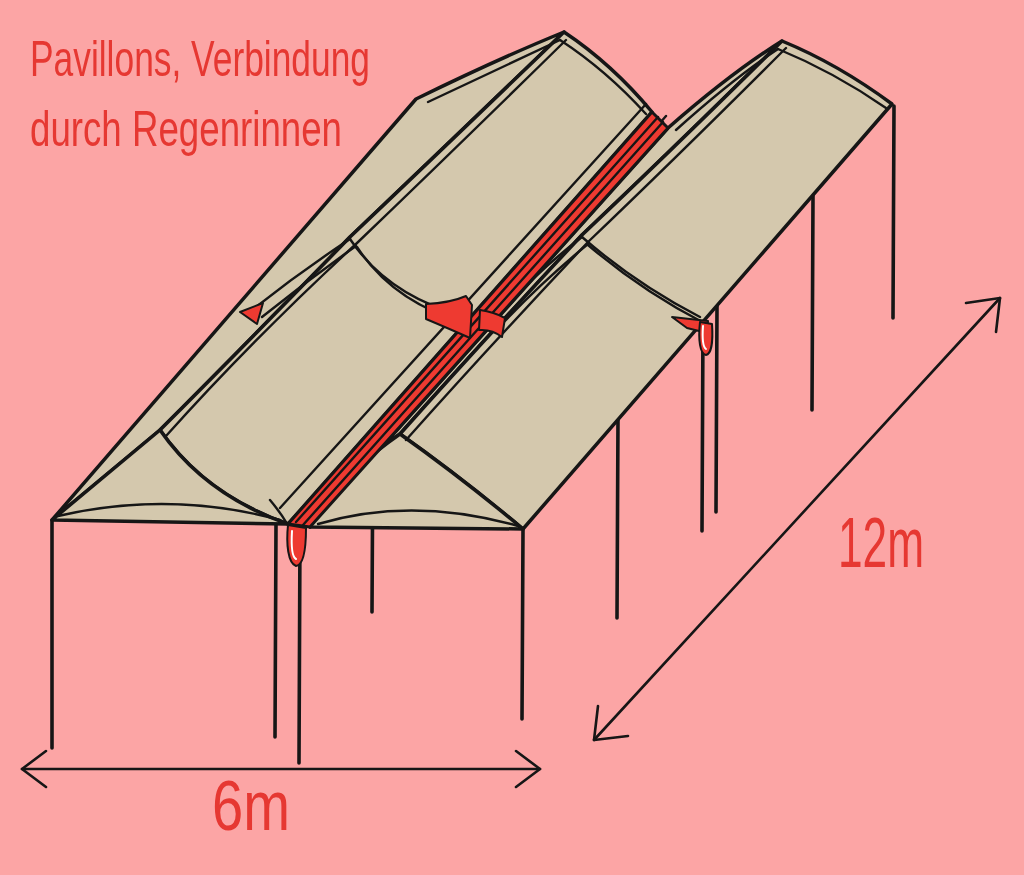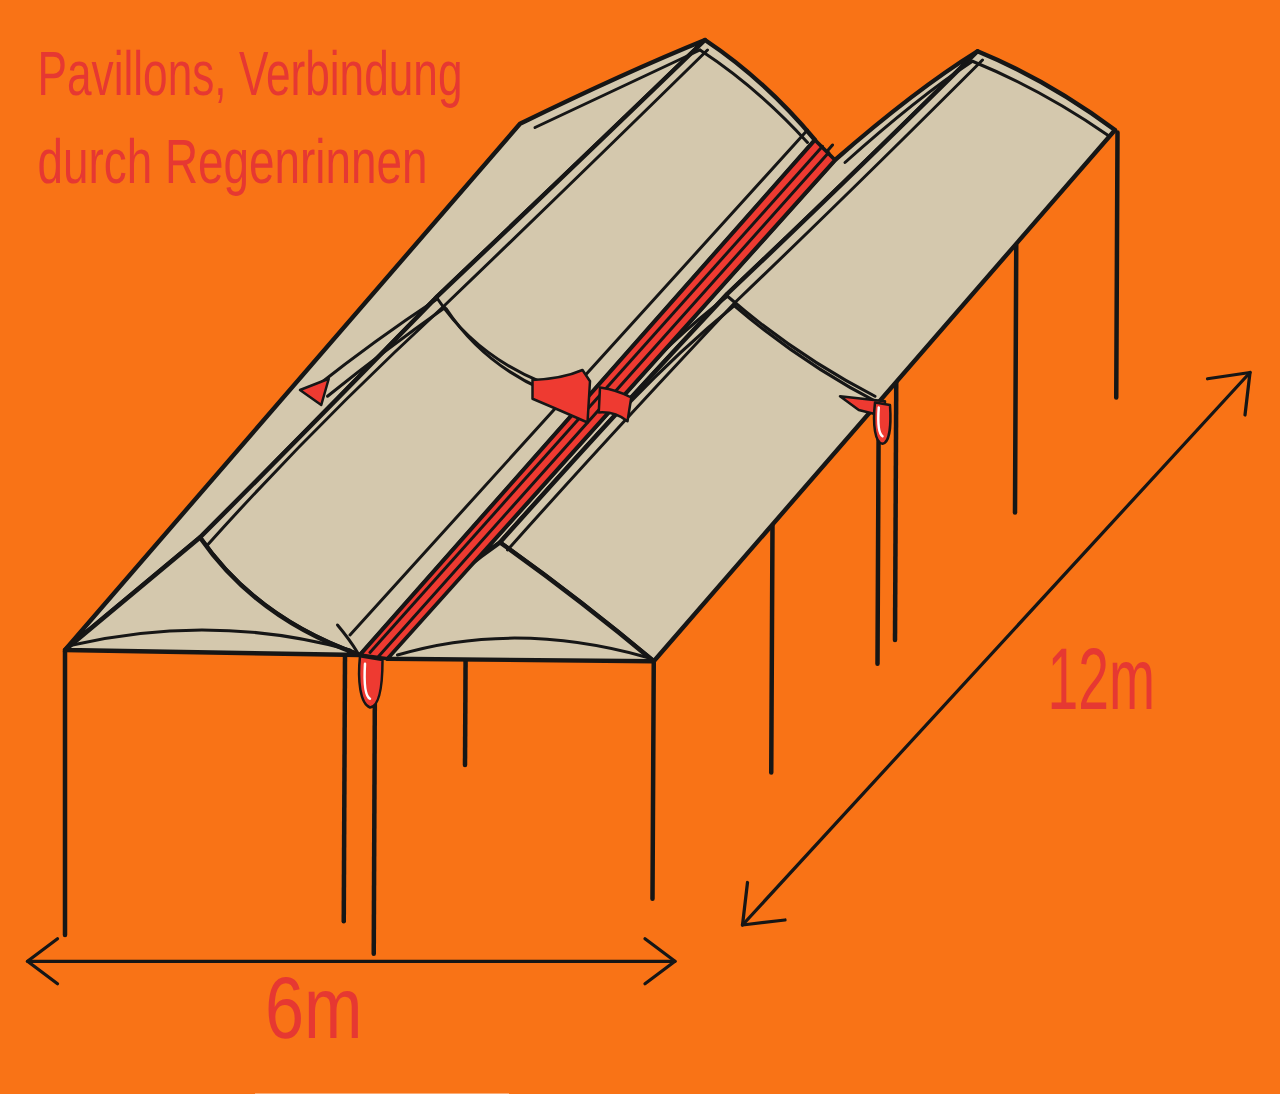--- a/index.html
+++ b/index.html
@@ -8,21 +8,21 @@
     width: 1024px;
     height: 875px;
     background: #ffffff;
     overflow: hidden;
     font-family: "Liberation Sans", sans-serif;
   }
   .stage {
     position: relative;
     width: 1024px;
     height: 875px;
-    background: #f97316;
+    background: #fca5a5;
   }
   svg { display: block; }
 
   
   .canvas-fill { fill: #d4c8ad; stroke: #161616; stroke-width: 3.5; stroke-linejoin: round; }
   .gutter-fill { fill: #ee3a31; stroke: #161616; stroke-width: 3;   stroke-linejoin: round; }
   .gutter-fill-thin { fill: #ee3a31; stroke: #161616; stroke-width: 2; stroke-linejoin: round; }
 
   
   .seam   { fill: none; stroke: #161616; stroke-width: 2.4; stroke-linecap: round; }

